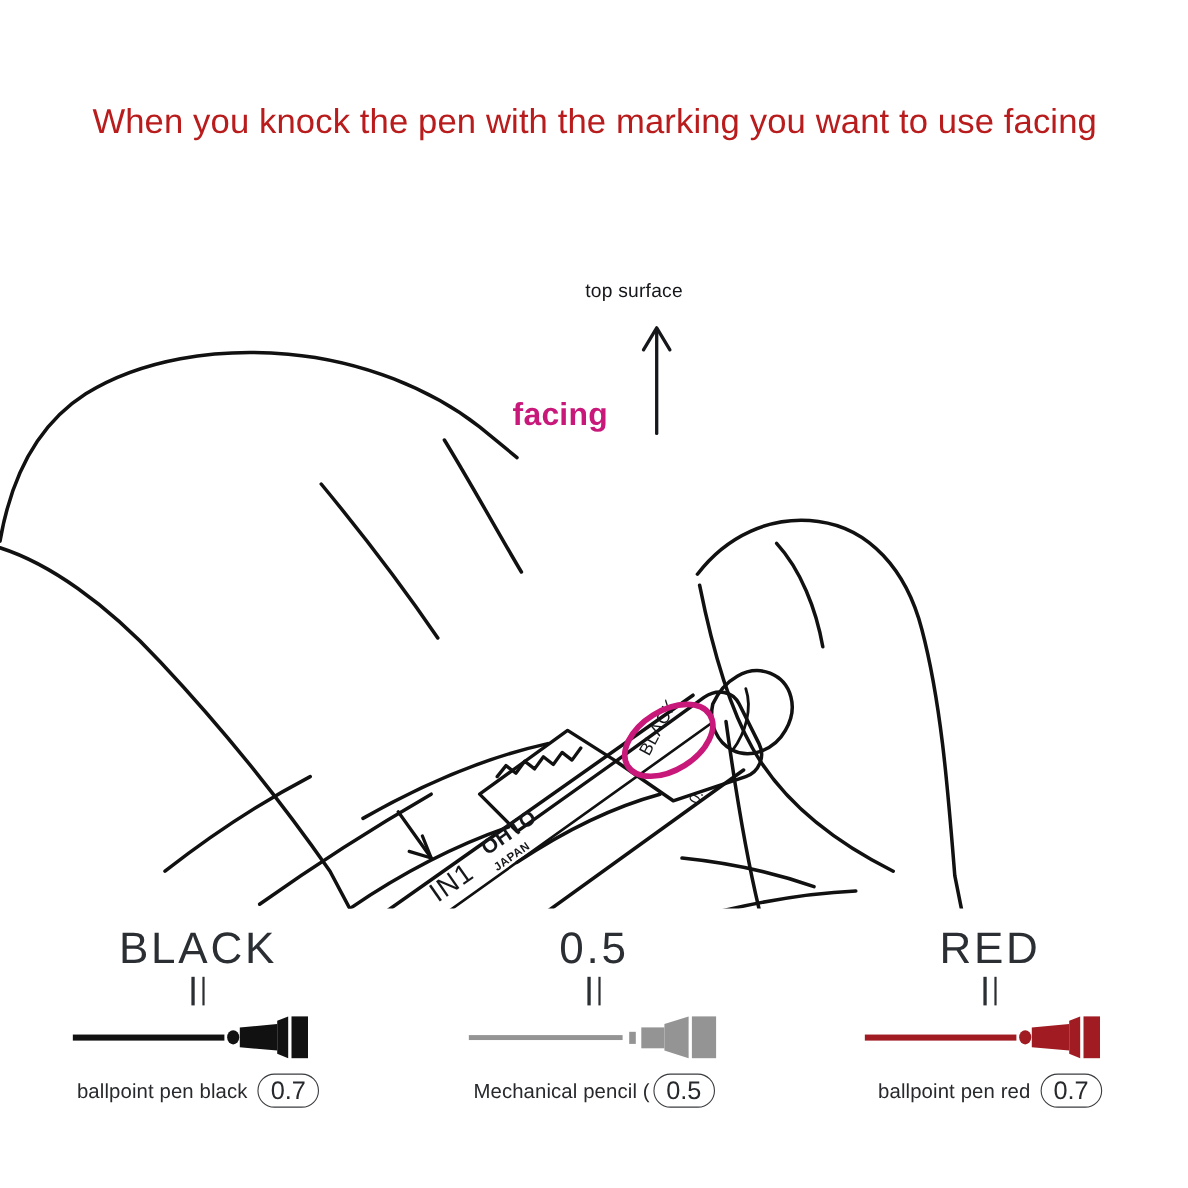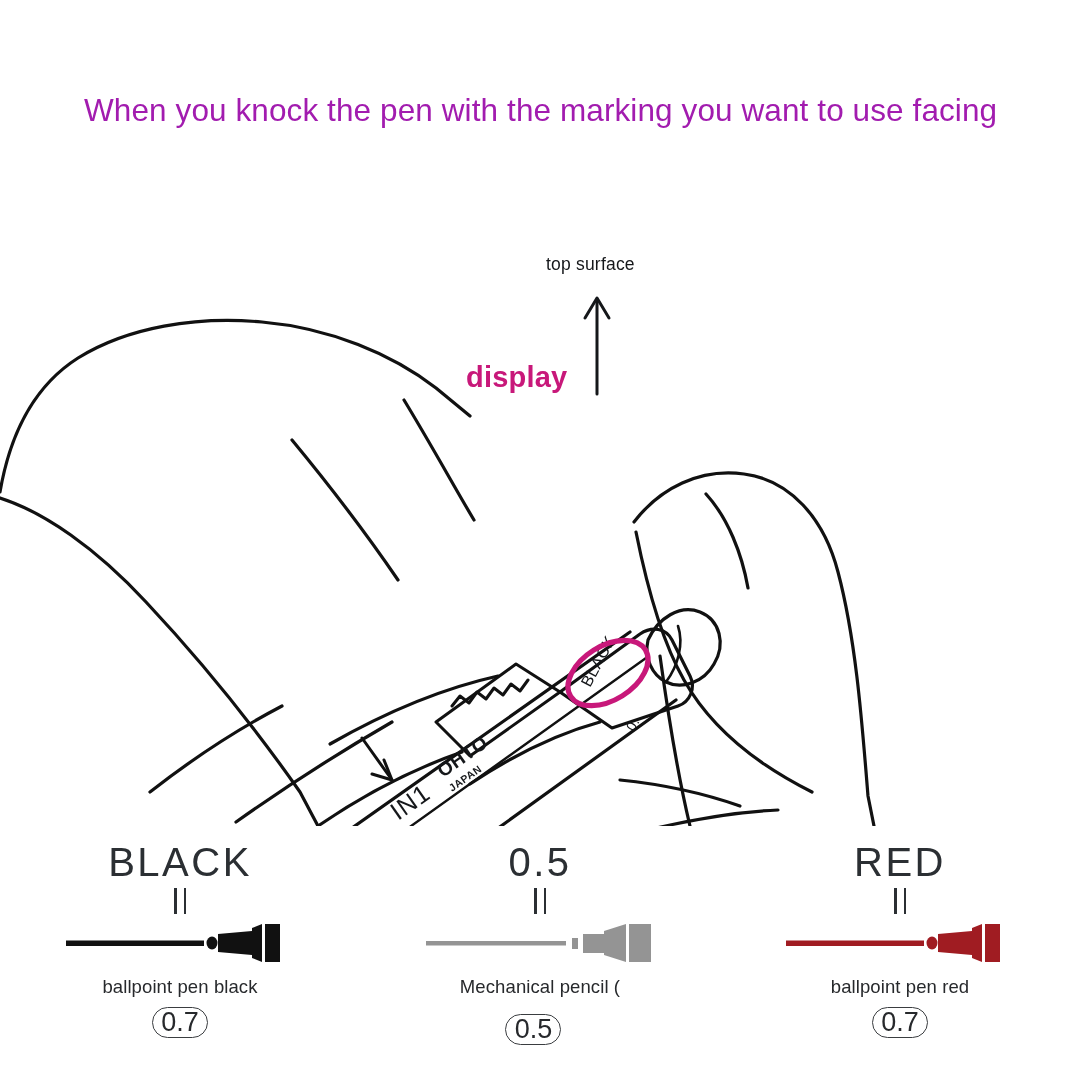--- a/index.html
+++ b/index.html
@@ -24,38 +24,38 @@
 
   
   .heading {
     position: absolute;
     left: 84px;
     top: 78px;
     width: 920px;
     font-size: 31.5px;
     line-height: 64px;
     letter-spacing: 0.1px;
-    color: #a21caf;
+    color: #b91c1c;
     font-weight: 400;
   }
   .heading span { display: block; }
 
   
   #illustration {
     position: absolute;
     left: 0;
     top: 236px;
     width: 1080px;
     height: 590px;
   }
 
   
   .anno-top-surface {
     position: absolute;
-    left: 546px;
+    left: 532px;
     top: 254px;
     font-size: 17.5px;
     color: #15171a;
     letter-spacing: 0.2px;
     white-space: nowrap;
   }
   .anno-display {
     position: absolute;
     left: 466px;
     top: 361px;
@@ -111,37 +111,36 @@
     align-items: center;
     justify-content: center;
   }
   .legend-caption {
     margin-top: 10px;
     display: flex;
     align-items: center;
     justify-content: center;
     gap: 9px;
     white-space: nowrap;
-    flex-direction: column;
   }
   .legend-caption .cap-text {
     font-size: 18.5px;
     color: #27292c;
     letter-spacing: 0.1px;
   }
   .legend-caption .cap-chip {
     display: inline-flex;
     align-items: center;
     justify-content: center;
     min-width: 56px;
     height: 31px;
     padding: 13px 8px;
     border: 1.6px solid #3a3d40;
     border-radius: 16px;
-    font-size: 27px;
+    font-size: 23px;
     color: #27292c;
     box-sizing: border-box;
   }
   .legend-caption.overlap { gap: 16px; }
   .legend-caption.overlap .cap-chip { margin-left: -13px; }
 </style>
 </head>
 <body>
 
 <div id="page">
@@ -200,21 +199,21 @@
 
     <ellipse cx="608" cy="437" rx="44" ry="27" transform="rotate(-32 608 437)" fill="none" stroke="#c8187a" stroke-width="5.2"></ellipse>
 
     <g stroke="#15171a" stroke-width="3" fill="none" stroke-linecap="round" stroke-linejoin="round">
       <path d="M 597 158 L 597 66"></path>
       <path d="M 585 82 L 597 62 L 609 82"></path>
     </g>
   </svg>
 
   <div class="anno-top-surface">top surface</div>
-  <div class="anno-display">display</div>
+  <div class="anno-display">facing</div>
 
   <div id="legend">
 
     <div class="legend-col">
       <div class="legend-title">BLACK</div>
       <div class="legend-equals">
           <i></i>
           <i></i>
         </div>
       <div class="legend-icon">

